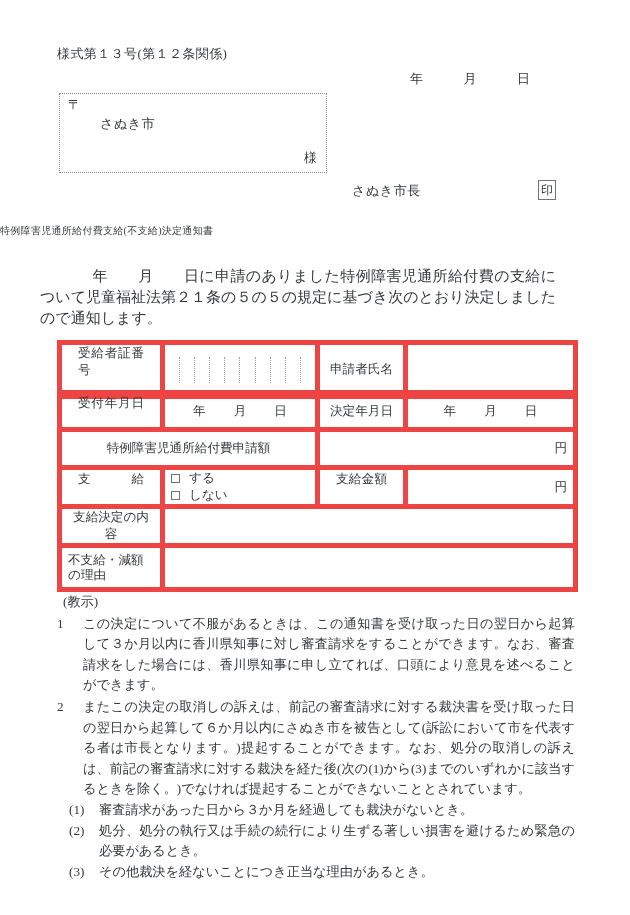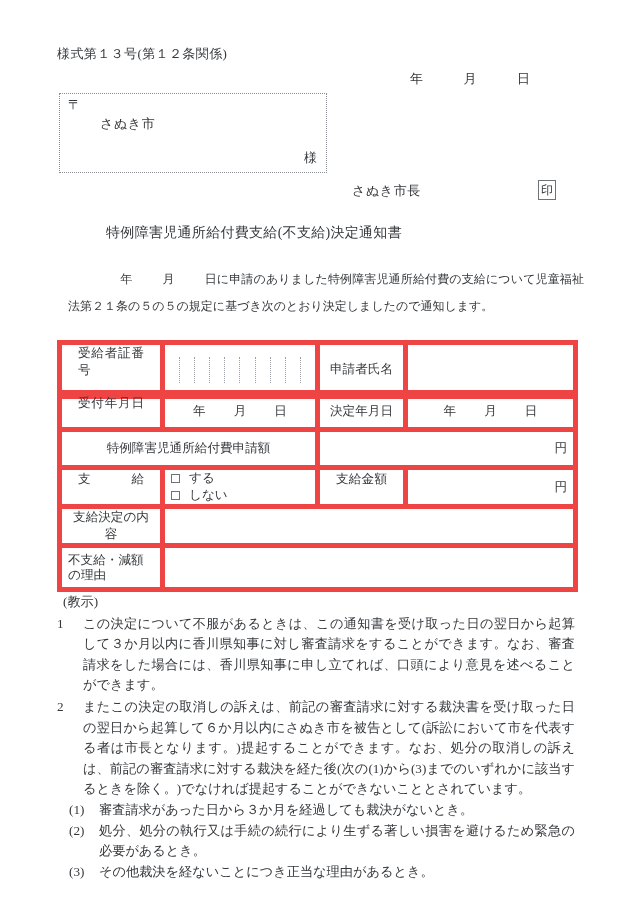--- a/index.html
+++ b/index.html
@@ -71,31 +71,30 @@
     box-sizing: border-box;
     font-size: 12px;
     line-height: 18px;
     text-align: center;
   }
 
   
   .doc-title {
     left: 0; top: 224px;
     width: 508px;
-    text-align: center;
-    font-size: 14px;
+    font-size: 10px;
     letter-spacing: 0.3px;
   }
 
   
   .intro {
-    left: 68px; top: 266px;
+    left: 40px; top: 266px;
     width: 516px;
-    font-size: 12px;
-    line-height: 27px;
+    font-size: 15px;
+    line-height: 21px;
     text-align: justify;
     text-justify: inter-character;
   }
   .intro .lead-indent { display: inline-block; width: 52px; }
   .intro .g { display: inline-block; width: 30px; }
 
   
   .tbl {
     border-collapse: collapse;
     table-layout: fixed;

